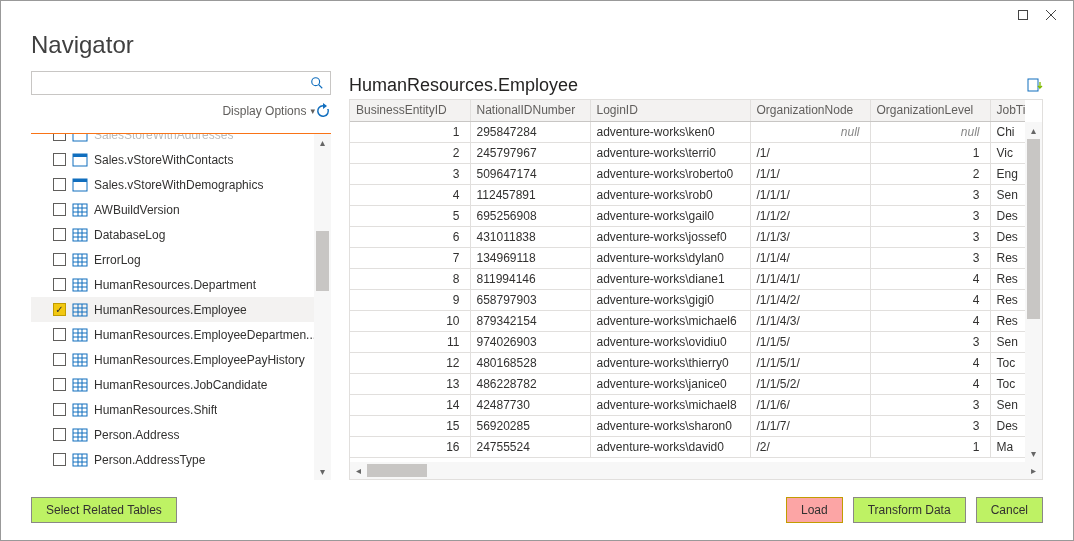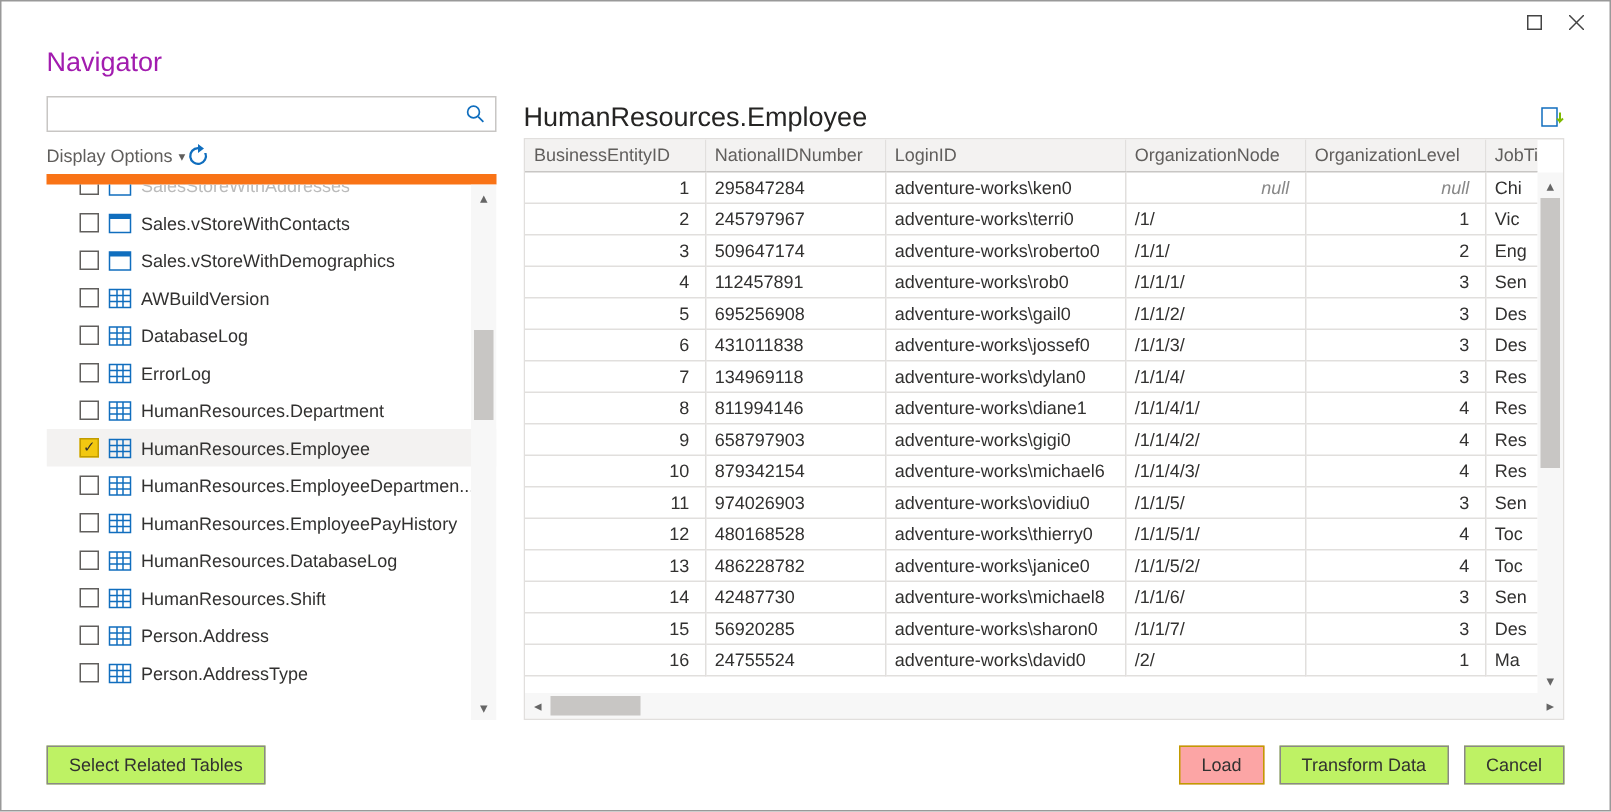--- a/index.html
+++ b/index.html
@@ -1,28 +1,28 @@
 <!DOCTYPE html>
 <html><head>
 <meta charset="utf-8">
 <style>
 * { box-sizing: border-box; margin: 0; padding: 0; }
 body { font-family: "Segoe UI", Arial, sans-serif; font-size: 12px; color: #323130; background: #fff; }
 .window { width: 1074px; height: 541px; border: 1px solid #999; display: flex; flex-direction: column; position: relative; }
 .titlebar { height: 30px; display: flex; align-items: flex-start; justify-content: flex-end; padding: 4px 8px; }
 .titlebar-btn { width: 28px; height: 20px; display: flex; align-items: center; justify-content: center; color: #444; }
 .title-row { padding: 0 30px 12px 30px; }
-.title-row h1 { font-size: 18px; font-weight: 400; color: #a21caf; }
+.title-row h1 { font-size: 24px; font-weight: 400; color: #404040; }
 .body { flex: 1; display: flex; padding: 0 30px 14px 30px; gap: 18px; overflow: hidden; }
 .left-pane { width: 300px; display: flex; flex-direction: column; }
 .search-row { display: flex; align-items: center; border: 1px solid #c8c6c4; height: 24px; padding: 0 6px; }
 .search-row input { flex: 1; border: none; outline: none; font-size: 12px; height: 20px; }
-.options-row { display: flex; align-items: center; justify-content: flex-start; height: 28px; padding-top: 4px; font-size: 12px; color: #605e5c; }
+.options-row { display: flex; align-items: center; justify-content: flex-end; height: 28px; padding-top: 4px; font-size: 12px; color: #605e5c; }
 .options-row .label { display: flex; align-items: center; gap: 4px; }
-.tree-wrap { flex: 1; border-top: 7px solid #f97316; margin-top: 0; position: relative; overflow: hidden; }
+.tree-wrap { flex: 1; border-top: 1px solid #f97316; margin-top: 10px; position: relative; overflow: hidden; }
 .tree { position: absolute; inset: 0; overflow-y: auto; }
 .tree-item { display: flex; align-items: center; height: 25px; padding-left: 22px; gap: 6px; white-space: nowrap; overflow: hidden; text-overflow: ellipsis; }
 .tree-item.selected { background: #f3f2f1; }
 .cb { width: 13px; height: 13px; border: 1px solid #605e5c; flex-shrink: 0; display: flex; align-items: center; justify-content: center; }
 .cb.checked { background: #f2c811; border-color: #c19c00; }
 .cb.checked::after { content: "✓"; font-size: 10px; color: #323130; line-height: 1; }
 .ticon { width: 16px; height: 16px; flex-shrink: 0; fill: #106ebe; }
 .tree-item .txt { overflow: hidden; text-overflow: ellipsis; }
 .fake-scroll-l { position: absolute; right: 0; top: 0; width: 17px; height: 100%; background: #f7f7f7; display: flex; flex-direction: column; }
 .fake-scroll-l .arrow { height: 17px; display:flex; align-items:center; justify-content:center; color:#666; font-size:10px;}
@@ -226,21 +226,21 @@
               <div class="cb"></div>
               <span>
                 <svg class="ticon" viewBox="0 0 16 16">
                   <rect x="1" y="2" width="14" height="12" fill="none" stroke="#106ebe"></rect>
                   <line x1="1" y1="6" x2="15" y2="6" stroke="#106ebe"></line>
                   <line x1="1" y1="10" x2="15" y2="10" stroke="#106ebe"></line>
                   <line x1="6" y1="2" x2="6" y2="14" stroke="#106ebe"></line>
                   <line x1="10" y1="2" x2="10" y2="14" stroke="#106ebe"></line>
                 </svg>
               </span>
-              <span class="txt">HumanResources.DatabaseLog</span>
+              <span class="txt">HumanResources.JobCandidate</span>
             </div>
             <div class="tree-item">
               <div class="cb"></div>
               <span>
                 <svg class="ticon" viewBox="0 0 16 16">
                   <rect x="1" y="2" width="14" height="12" fill="none" stroke="#106ebe"></rect>
                   <line x1="1" y1="6" x2="15" y2="6" stroke="#106ebe"></line>
                   <line x1="1" y1="10" x2="15" y2="10" stroke="#106ebe"></line>
                   <line x1="6" y1="2" x2="6" y2="14" stroke="#106ebe"></line>
                   <line x1="10" y1="2" x2="10" y2="14" stroke="#106ebe"></line>

